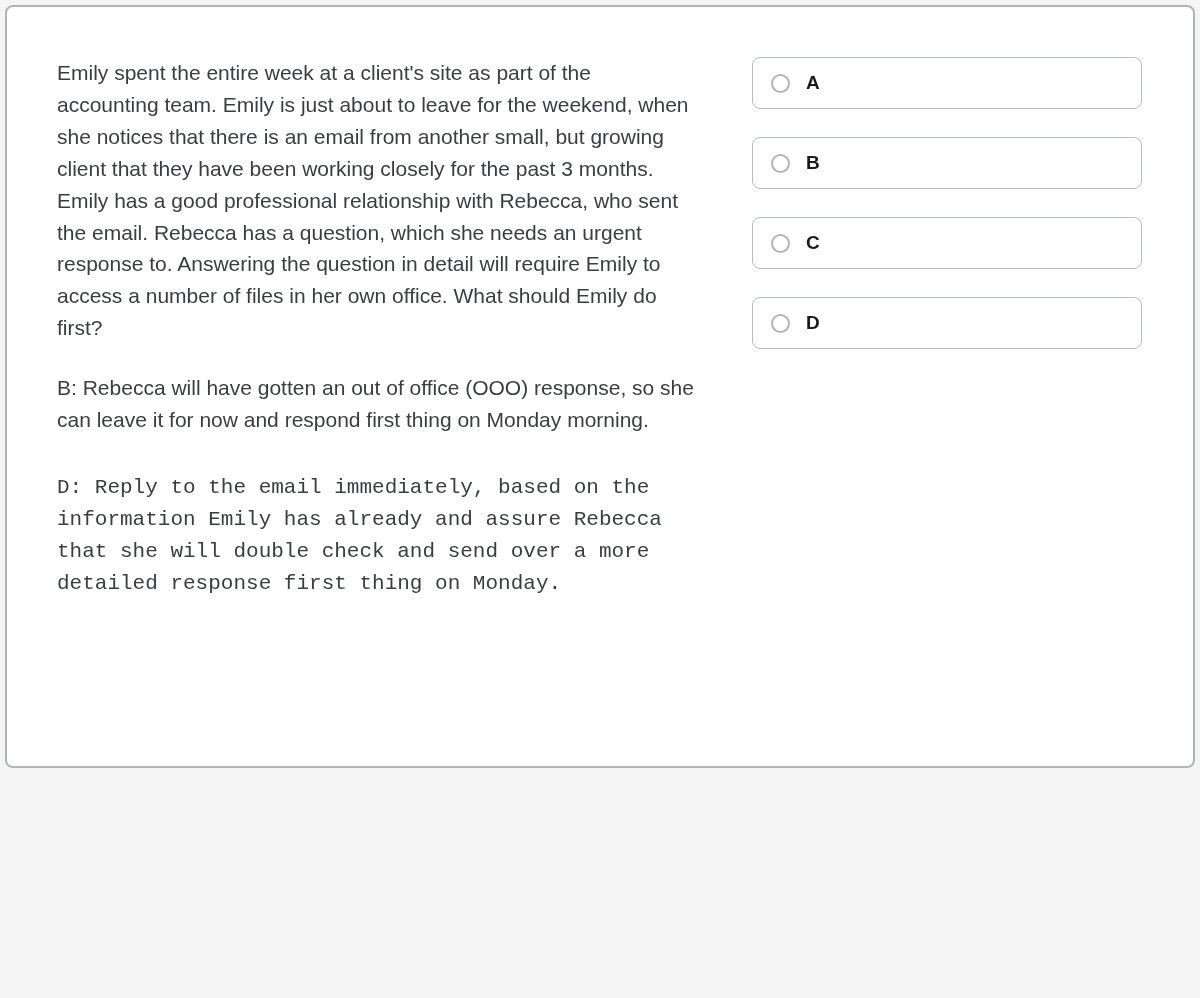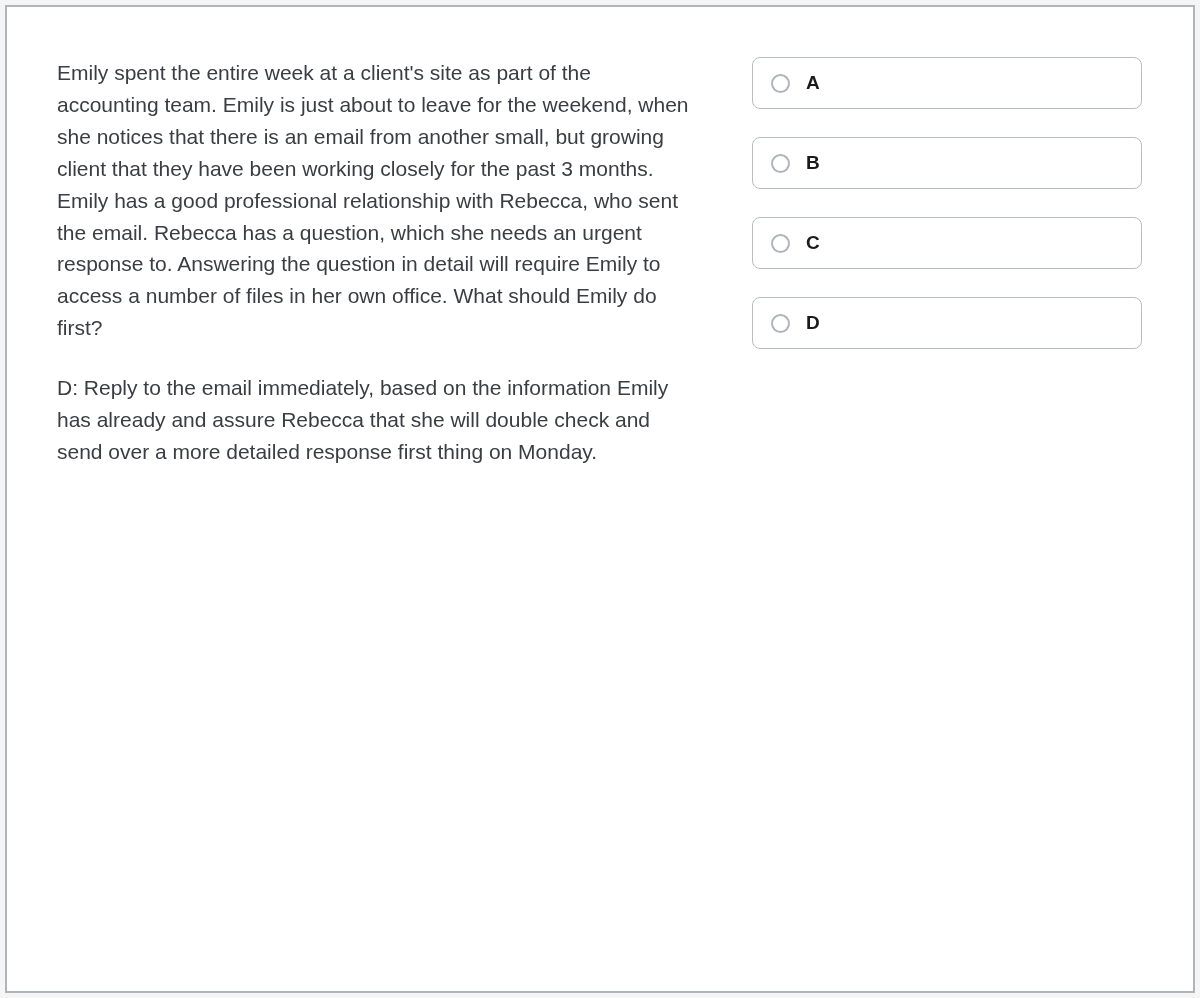--- a/index.html
+++ b/index.html
@@ -10,23 +10,23 @@
     body {
       font-family: -apple-system, BlinkMacSystemFont, "Segoe UI", Helvetica, Arial, sans-serif;
       background: #f5f5f5;
       padding: 5px;
       width: 1200px;
       height: 998px;
     }
     .container {
       background: #ffffff;
       border: 2px solid #b0b4bb;
-      border-radius: 0;
+      border-radius: 8px;
       padding: 50px 50px 50px 50px;
-      height: 988px;
+      height: 763px;
       display: flex;
       gap: 55px;
     }
     .left-column {
       flex: 1;
       max-width: 640px;
     }
     .right-column {
       width: 390px;
       padding-top: 0px;
@@ -38,20 +38,21 @@
       margin-bottom: 28px;
     }
     .answer-text {
       font-size: 21px;
       line-height: 1.52;
       color: #3a3d42;
       margin-bottom: 36px;
     }
     .answer-text:last-child {
       margin-bottom: 0;
+      font-family: Liberation Mono, monospace;
     }
     .option-button {
       display: flex;
       align-items: center;
       width: 100%;
       padding: 14px 18px;
       margin-bottom: 28px;
       background: #ffffff;
       border: 1.5px solid #b8bcc3;
       border-radius: 8px;
@@ -72,20 +73,21 @@
       font-weight: 700;
       color: #1a1a1a;
     }
   </style>
 </head>
 <body>
 
 <div class="container">
   <div class="left-column">
     <p class="question-text">Emily spent the entire week at a client's site as part of the accounting team. Emily is just about to leave for the weekend, when she notices that there is an email from another small, but growing client that they have been working closely for the past 3 months. Emily has a good professional relationship with Rebecca, who sent the email. Rebecca has a question, which she needs an urgent response to. Answering the question in detail will require Emily to access a number of files in her own office. What should Emily do first?</p>
+    <p class="answer-text">B: Rebecca will have gotten an out of office (OOO) response, so she can leave it for now and respond first thing on Monday morning.</p>
     <p class="answer-text">D: Reply to the email immediately, based on the information Emily has already and assure Rebecca that she will double check and send over a more detailed response first thing on Monday.</p>
   </div>
   <div class="right-column">
     <button class="option-button">
       <span class="radio-circle"></span>
       <span class="option-label">A</span>
     </button>
     <button class="option-button">
       <span class="radio-circle"></span>
       <span class="option-label">B</span>

